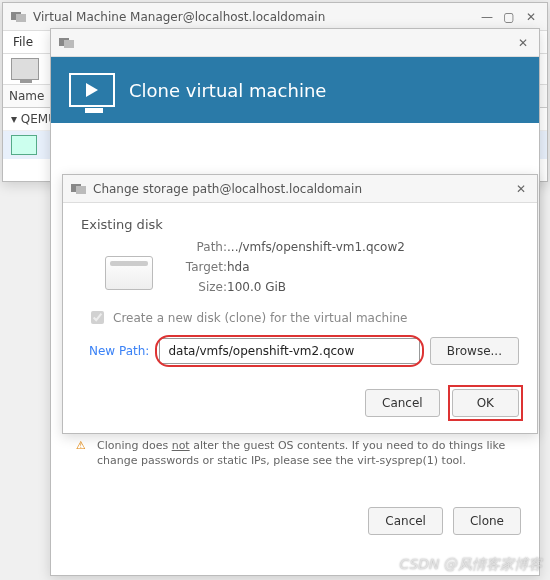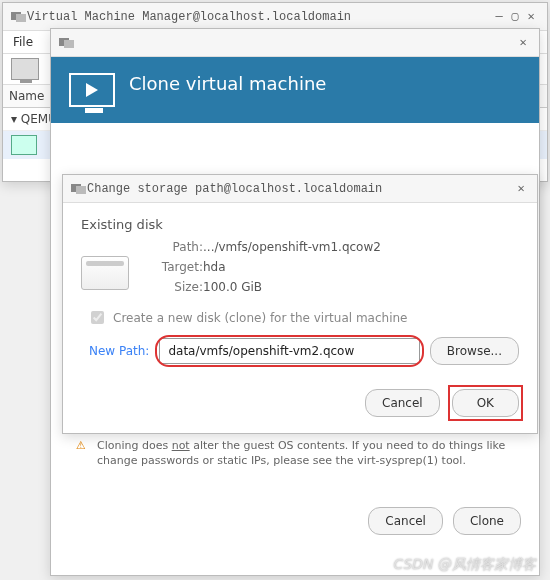--- a/index.html
+++ b/index.html
@@ -22,78 +22,78 @@
   }
   .titlebar {
     display: flex;
     align-items: center;
     height: 28px;
     padding: 0 8px;
     background: #f6f6f6;
     border-bottom: 1px solid #ddd;
     font-size: 12px;
     color: #555;
-    font-family: Liberation Mono, monospace;
+    gap: 6px;
   }
   .titlebar .spacer { flex: 1; }
   .winbtn { width: 16px; height:16px; display:flex; align-items:center; justify-content:center; color:#666; }
   
   .vmm { left: 2px; top: 2px; width: 546px; height: 180px; z-index:1; }
   .menubar { display:flex; gap: 16px; padding: 4px 10px; border-bottom:1px solid #ddd; color:#333; }
   .toolbar-row { display:flex; align-items:center; padding:4px 8px; border-bottom:1px solid #ddd; gap:8px;}
   .monitor-ico { width:28px; height:22px; background:#ddd; border:1px solid #999; position:relative;}
   .monitor-ico::after{content:"";position:absolute;bottom:-4px;left:8px;width:12px;height:3px;background:#999;}
   .colhead { display:flex; background:#fafafa; border-bottom:1px solid #ccc; font-size:12px;}
   .colhead .c1{flex:1; padding:4px 6px; border-right:1px solid #ddd;}
   .colhead .c2{width:60px; padding:4px 6px;}
   .treerow{padding:4px 8px; font-size:12px; border-bottom:1px solid #eee;}
   .vmrow{display:flex;align-items:center;gap:8px;padding:4px 8px;background:#e8f0fb;}
   .vmrow .mon{width:26px;height:20px;border:1px solid #5a8; background:#cfe;}
   
   .clonewin { left: 50px; top: 28px; width: 490px; height: 548px; z-index:2; }
-  .clonebanner{ background:#2a7aa8; color:#fff; display:flex; gap:14px; padding:16px 18px; }
+  .clonebanner{ background:#2a7aa8; color:#fff; display:flex; align-items:center; gap:14px; padding:16px 18px; }
   .clonebanner .big-mon{width:46px;height:34px;border:2px solid #fff;position:relative;display:flex;align-items:center;justify-content:center;}
   .clonebanner .big-mon::after{content:"";position:absolute;bottom:-8px;left:14px;width:18px;height:5px;background:#fff;}
   .play{width:0;height:0;border-left:12px solid #fff;border-top:7px solid transparent;border-bottom:7px solid transparent;}
   .clonebanner h1{font-weight:normal;font-size:18px;margin:0;}
   .clonebody{padding:16px 18px; color:#555;}
   .basedon{font-size:13px;}
   .infobox{display:flex;gap:8px;align-items:flex-start;margin:12px 4px;font-size:11px;color:#666;line-height:1.4;}
   .infobox .ico{flex-shrink:0;width:16px;height:16px;text-align:center;}
   .buttonrow{display:flex;justify-content:flex-end;gap:10px;padding:10px 18px;}
   button.btn{
-    background:#f5f5f5;border:1px solid #bbb;border-radius:12px;
+    background:#f5f5f5;border:1px solid #bbb;border-radius:3px;
     padding:6px 16px;font-size:12px;color:#333;font-family:inherit;
   }
   
   .storagewin { left: 62px; top: 174px; width: 476px; height: 260px; z-index:3; }
   .storagewin .body{ padding:14px 18px; }
   .section-title{font-size:13px;color:#555;margin-bottom:8px;}
-  .diskinfo{display:flex;gap:18px;align-items:flex-start;}
+  .diskinfo{display:flex;gap:18px;align-items:flex-start;margin-left:24px;}
   .diskicon{width:48px;height:34px;border:1px solid #bbb;border-radius:3px;background:linear-gradient(#fff,#eee);position:relative;margin-top:16px;}
   .diskicon::before{content:"";position:absolute;top:4px;left:4px;right:4px;height:5px;border-radius:2px;background:#ccc;}
   .kv{display:grid;grid-template-columns:56px auto;row-gap:6px;font-size:12px;color:#555;}
   .kv .k{text-align:right;color:#777;}
   .checkrow{display:flex;align-items:center;gap:6px;margin:14px 0 10px 6px;color:#888;font-size:12px;}
   .checkrow input{accent-color:#888;}
   .newpath{display:flex;align-items:center;gap:10px;margin-left:8px;}
   .newpath label{color:#3b82f6;font-size:12px;}
   .newpath .field{
     position:relative;flex:1;text-decoration:underline;
   }
   .newpath input{
     width:100%;padding:5px 8px;border:1px solid #999;border-radius:2px;
     font-size:12px;color:#222;font-family:inherit;
   }
   .redoval{position:absolute;border:2px solid #d33;border-radius:14px;pointer-events:none;}
   .dlg-buttons{display:flex;justify-content:flex-end;gap:12px;padding:10px 18px;}
   .okwrap{position:relative;display:inline-block;}
   .redbox{position:absolute;inset:-4px;border:2px solid #d33;pointer-events:none;}
   .not-underline{text-decoration:underline;}
-  .watermark{position:absolute;right:14px;bottom:6px;color:rgba(230,230,230,0.85);font-size:14px;font-style:italic;text-shadow:0 0 2px rgba(0,0,0,0.4);z-index:10;}
+  .watermark{position:absolute;right:8px;bottom:6px;color:rgba(230,230,230,0.85);font-size:14px;font-style:italic;text-shadow:0 0 2px rgba(0,0,0,0.4);z-index:10;}
   svg.app-icon{width:16px;height:12px;}
 </style>
 </head>
 <body>
 
 <div class="window vmm">
   <div class="titlebar">
     <svg class="app-icon" viewBox="0 0 16 12">
         <rect x="0" y="1" width="10" height="8" fill="#888"></rect>
         <rect x="5" y="3" width="10" height="8" fill="#bbb"></rect>

